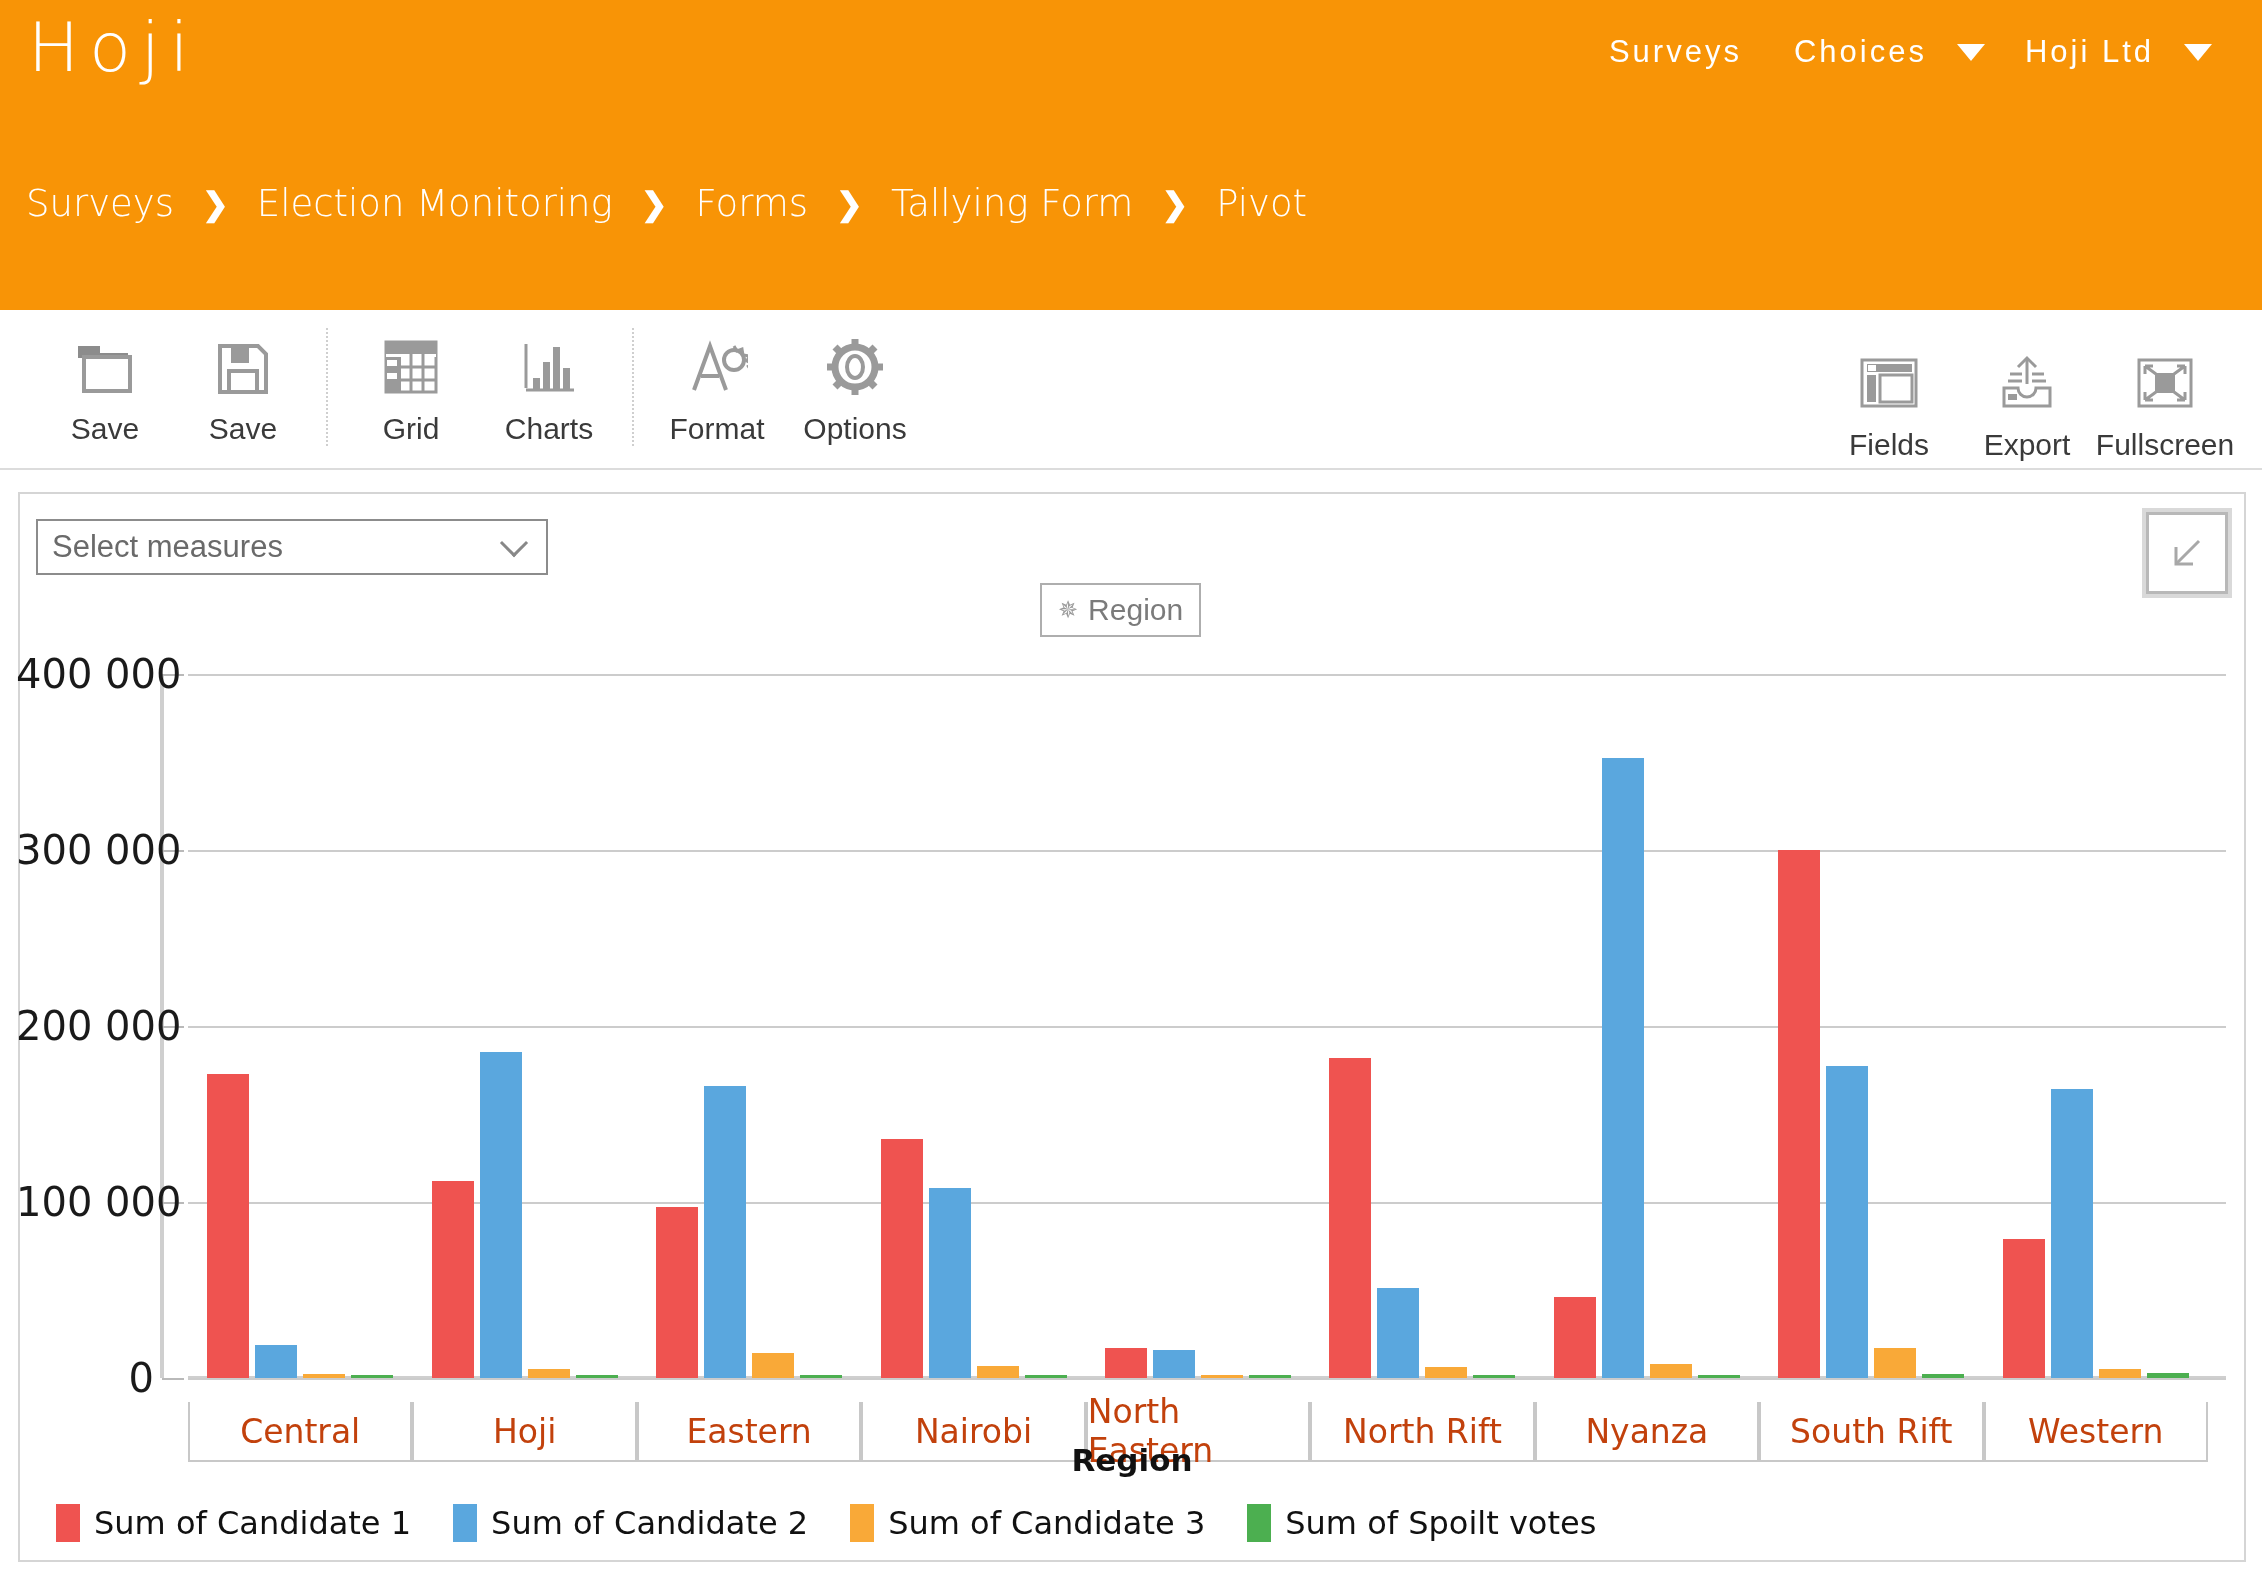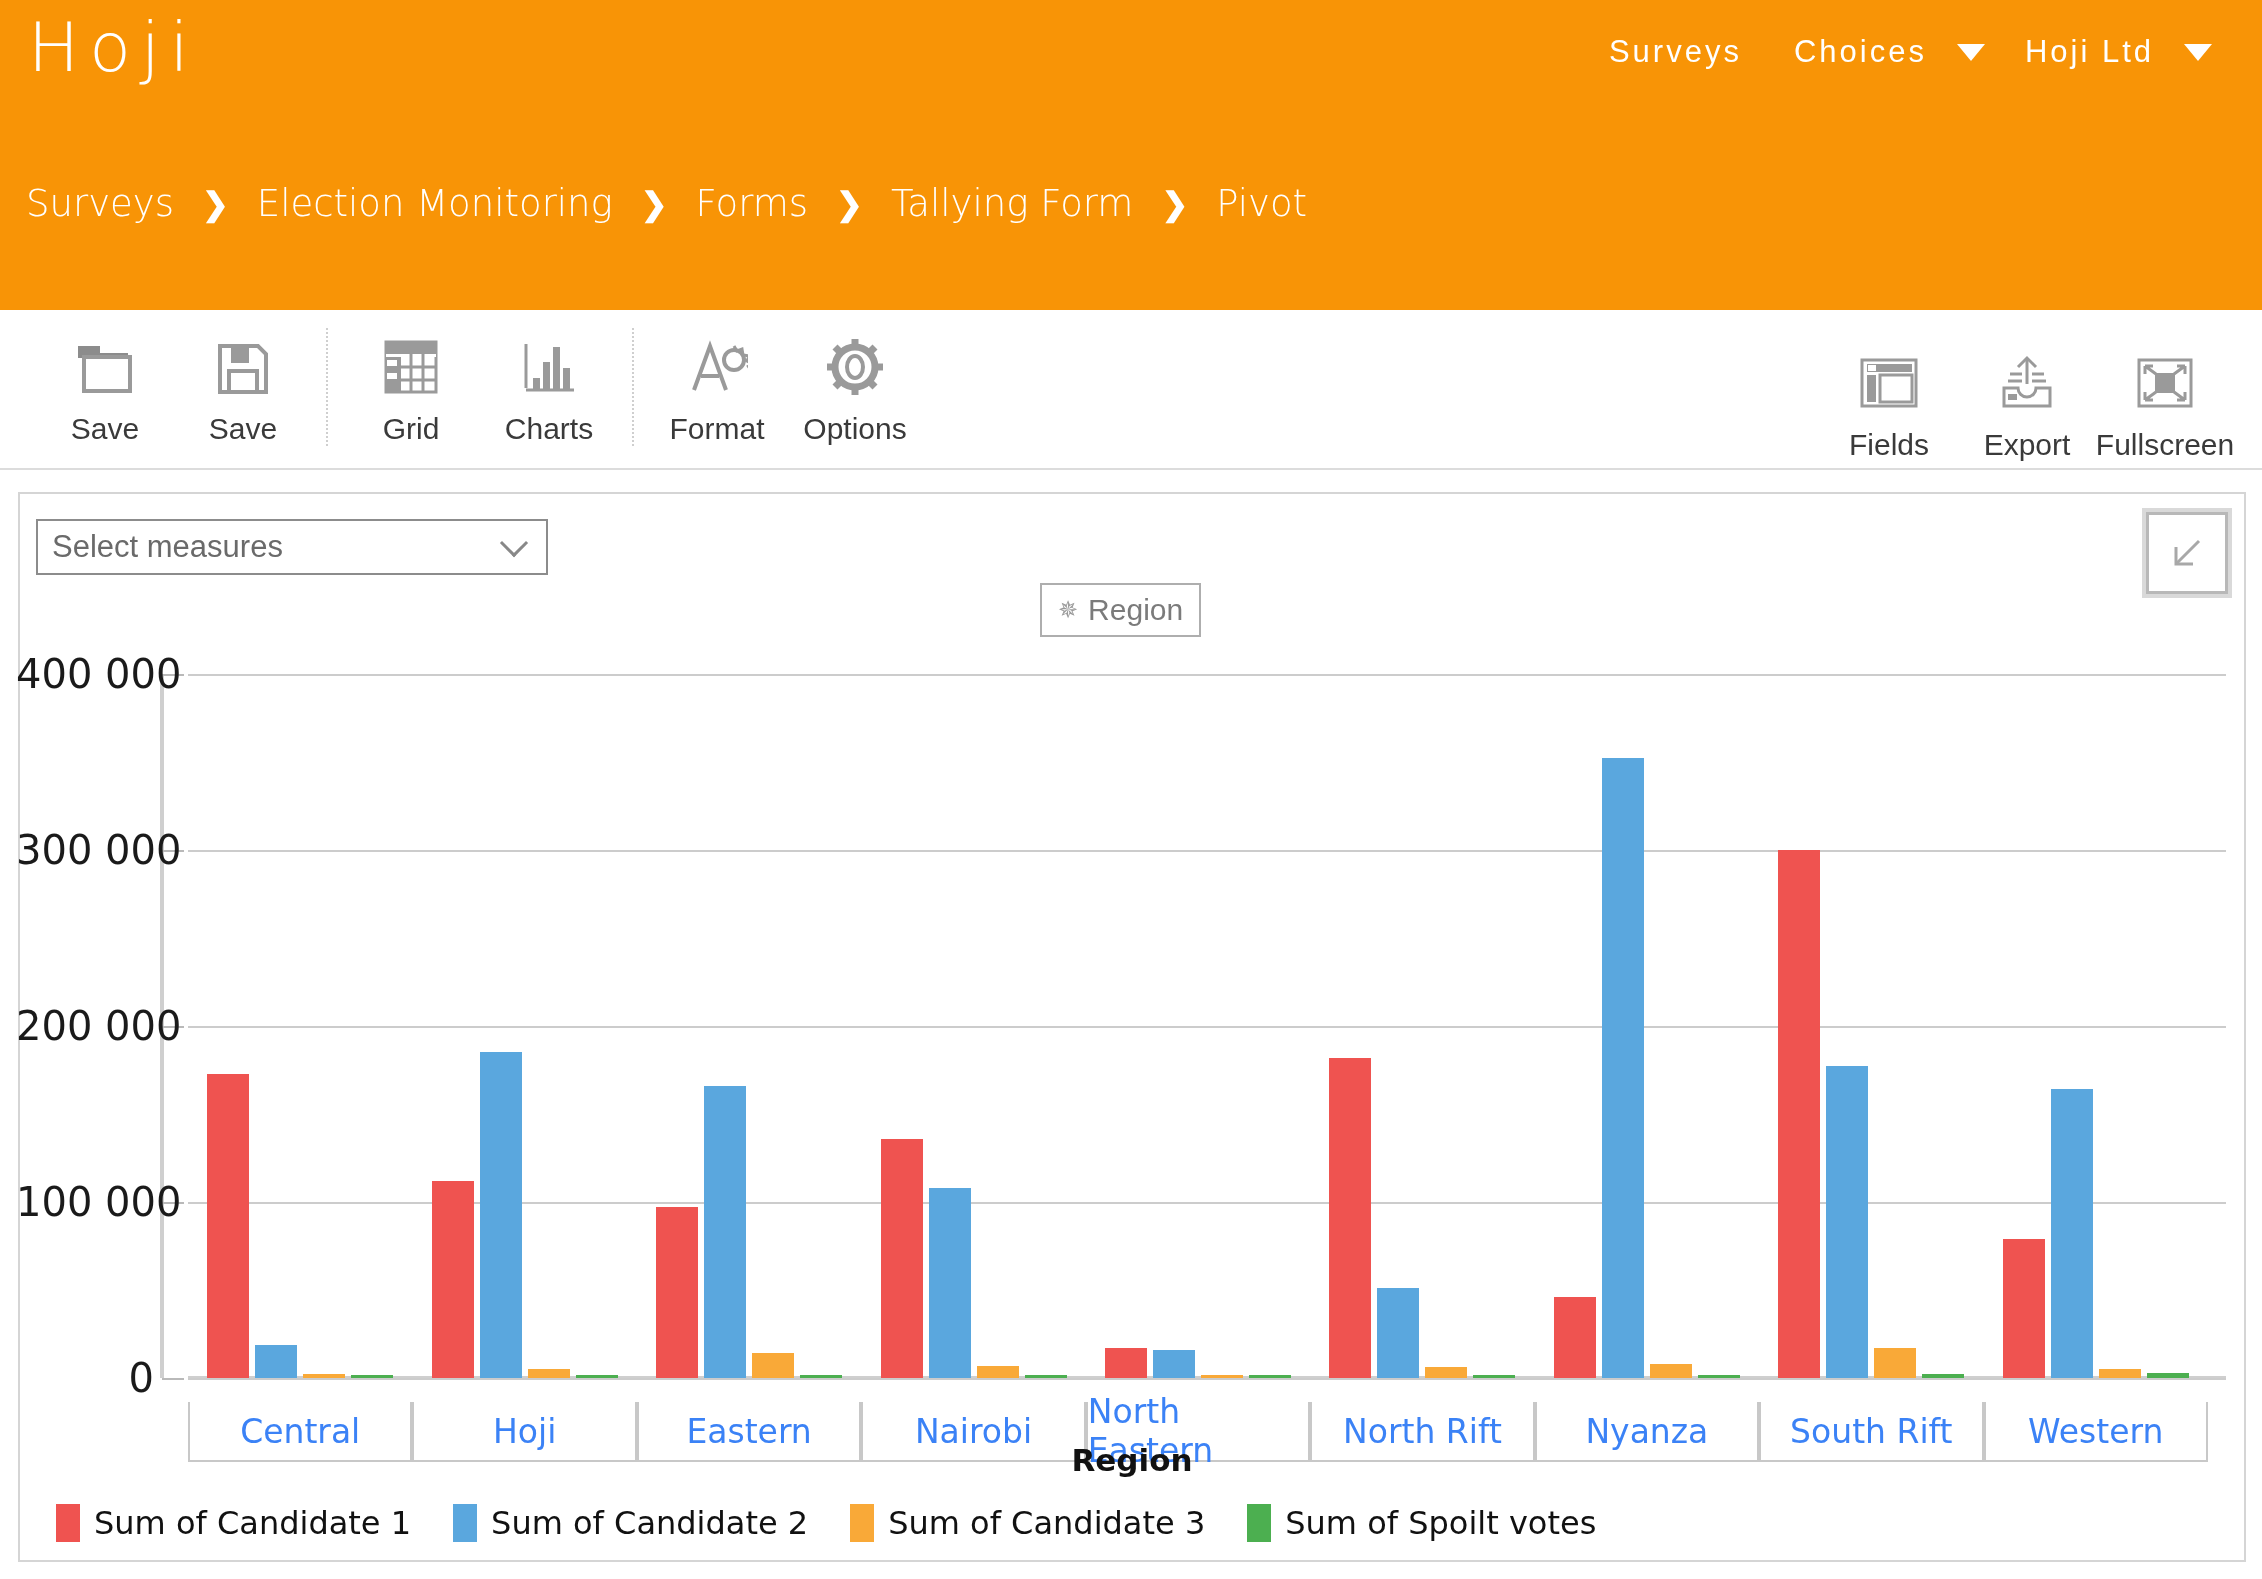--- a/index.html
+++ b/index.html
@@ -211,21 +211,21 @@
   }
   .cat-cell {
     position: absolute;
     top: 728px;
     height: 60px;
     border-left: 2px solid #c8c8c8;
     border-right: 2px solid #c8c8c8;
     border-bottom: 2px solid #c8c8c8;
     display: flex; align-items: center; justify-content: center;
     font-size: 33px;
-    color: #3b82f6;
+    color: #c2410c;
     font-family: "DejaVu Sans", sans-serif;
   }
   #xaxis-title {
     position: absolute;
     top: 792px;
     width: 100%;
     text-align: center;
     font-size: 31px;
     font-weight: bold;
     color: #111;

